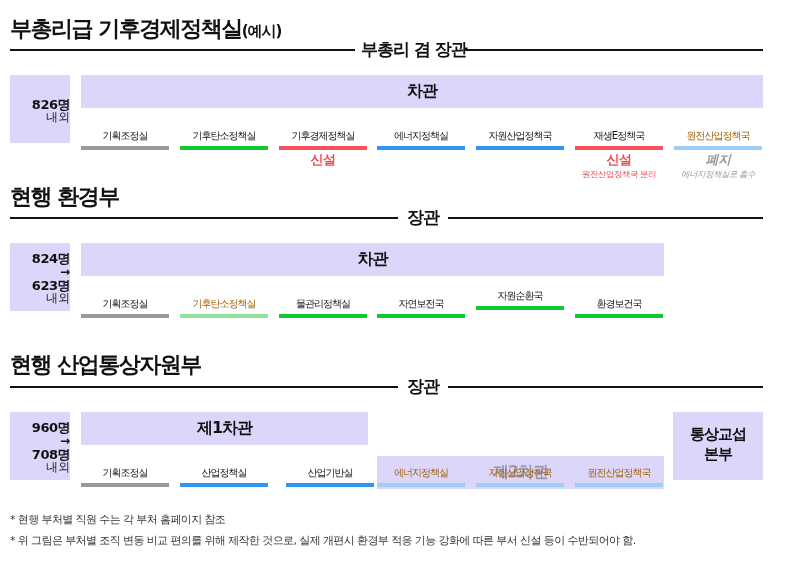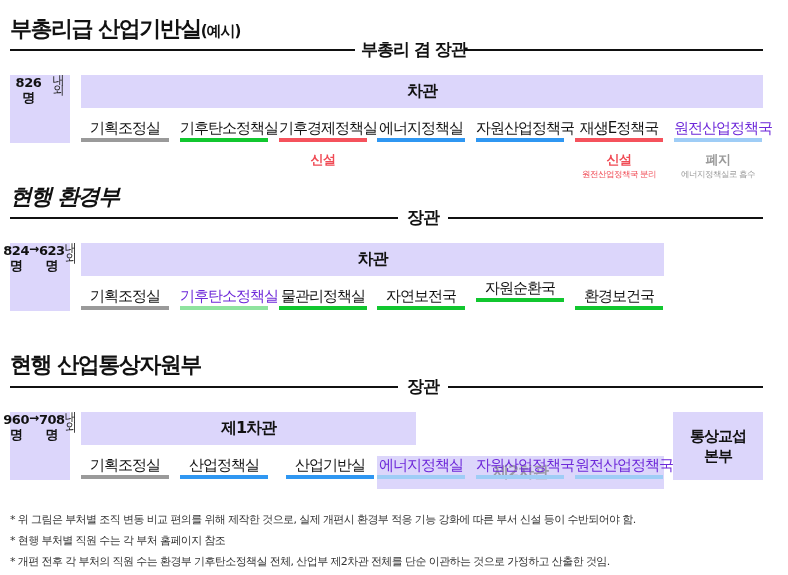--- a/index.html
+++ b/index.html
@@ -7,47 +7,47 @@
   body { font-family: "DejaVu Sans", "Liberation Sans", sans-serif; color: #111; position: relative; }
 
   .abs { position: absolute; }
 
   .section-title { font-size: 22px; font-weight: bold; letter-spacing: -1.5px; color: #111; white-space: nowrap; }
   .section-title .sub { font-size: 15px; letter-spacing: -1px; }
 
   .rule { position: absolute; height: 2px; background: #111; }
   .head-label { position: absolute; font-size: 17px; font-weight: bold; letter-spacing: -1px; background: #fff; padding: 0 6px; white-space: nowrap; text-align: center; }
 
-  .count-box { position: absolute; background: #dcd6fb; display: flex; flex-direction: row; align-items: flex-start; justify-content: center; text-align: center; }
+  .count-box { position: absolute; background: #dcd6fb; display: flex; flex-direction: column; align-items: flex-end; justify-content: center; text-align: center; }
   .count-box .num { font-size: 13px; font-weight: bold; letter-spacing: -0.5px; line-height: 15px; }
   .count-box .arrow { font-size: 12px; font-weight: bold; line-height: 12px; }
   .count-box .small { font-size: 12px; line-height: 10px; color: #222; }
 
   .vice-bar { position: absolute; background: #dcd6fb; display: flex; align-items: center; justify-content: center; font-size: 16px; font-weight: bold; letter-spacing: -1px; height: 33px; }
   .vice-bar.muted { color: #9b9aa8; }
 
   .dept { position: absolute; width: 88px; text-align: center; }
-  .dept .label { font-size: 15px; letter-spacing: -1px; white-space: nowrap; line-height: 16px; height: 18px; }
+  .dept .label { font-size: 10px; letter-spacing: -1px; white-space: nowrap; line-height: 16px; height: 18px; margin-top: 8px; }
   .dept .bar { height: 4px; width: 88px; margin-top: 0px; }
-  .dept.muted .label { color: #6d28d9; }
+  .dept.muted .label { color: #a16207; }
 
   .note-red { color: #f04b55; }
-  .note-gray { color: #9a9a9a; }
+  .note-gray { color: #9a9a9a; font-style: italic; }
   .note-big { font-size: 13px; font-weight: bold; letter-spacing: -0.5px; text-align: center; width: 88px; position: absolute; }
   .note-small { font-size: 8.5px; letter-spacing: -0.5px; text-align: center; width: 98px; position: absolute; white-space: nowrap; }
 
-  .trade-box { position: absolute; background: #dcd6fb; display: flex; align-items: center; justify-content: center; text-align: center; font-size: 15px; font-weight: bold; letter-spacing: -1px; line-height: 20px; }
+  .trade-box { position: absolute; background: #dcd6fb; display: flex; align-items: center; justify-content: center; text-align: center; font-size: 15px; font-weight: bold; letter-spacing: -1px; line-height: 20px; font-family: Liberation Mono, monospace; }
 
   .footnotes { position: absolute; left: 10px; top: 509px; font-size: 11px; letter-spacing: -0.6px; color: #333; line-height: 21px; white-space: nowrap; }
 </style>
 </head>
 <body>
 
 <div class="abs section-title" style="left:10px; top:14px;">
-  <span>부총리급 산업기반실</span><span class="sub">(예시)</span>
+  <span>부총리급 기후경제정책실</span><span class="sub">(예시)</span>
 </div>
 <div class="rule" style="left:10px; width:345px; top:49px;"></div>
 <div class="head-label" style="left:355px; top:38px; width:110px;">부총리 겸 장관</div>
 <div class="rule" style="left:465px; width:298px; top:49px;"></div>
 
 <div class="count-box" style="left:10px; top:75px; width:60px; height:68px;">
   <div class="num">826명</div>
   <div class="small">내외</div>
 </div>
 
@@ -81,21 +81,21 @@
   <div class="label">원전산업정책국</div>
   <div class="bar" style="background:#9fcdf6;"></div>
 </div>
 
 <div class="note-big note-red" style="left:279px; top:151px;">신설</div>
 <div class="note-big note-red" style="left:575px; top:151px;">신설</div>
 <div class="note-small note-red" style="left:570px; top:169px;">원전산업정책국 분리</div>
 <div class="note-big note-gray" style="left:674px; top:151px;">폐지</div>
 <div class="note-small note-gray" style="left:669px; top:169px;">에너지정책실로 흡수</div>
 
-<div class="abs section-title" style="left:10px; top:182px;font-style:italic;">현행 환경부</div>
+<div class="abs section-title" style="left:10px; top:182px;">현행 환경부</div>
 <div class="rule" style="left:10px; width:388px; top:217px;"></div>
 <div class="head-label" style="left:398px; top:206px; width:50px;">장관</div>
 <div class="rule" style="left:448px; width:315px; top:217px;"></div>
 
 <div class="count-box" style="left:10px; top:243px; width:60px; height:68px;">
   <div class="num">824명</div>
   <div class="arrow">→</div>
   <div class="num">623명</div>
   <div class="small">내외</div>
 </div>
@@ -132,21 +132,21 @@
 <div class="head-label" style="left:398px; top:375px; width:50px;">장관</div>
 <div class="rule" style="left:448px; width:315px; top:386px;"></div>
 
 <div class="count-box" style="left:10px; top:412px; width:60px; height:68px;">
   <div class="num">960명</div>
   <div class="arrow">→</div>
   <div class="num">708명</div>
   <div class="small">내외</div>
 </div>
 
-<div class="vice-bar" style="left:81px; top:412px; width:335px;">제1차관</div>
+<div class="vice-bar" style="left:81px; top:412px; width:287px;">제1차관</div>
 <div class="vice-bar muted" style="left:377px; top:412px; width:287px;margin-top:44px;">제2차관</div>
 
 <div class="trade-box" style="left:673px; top:412px; width:90px; height:68px;">
   <div>
     <div>통상교섭</div>
     <div>본부</div>
   </div>
 </div>
 
 <div class="dept" style="left:81px; top:457px;">
@@ -168,16 +168,15 @@
 <div class="dept muted" style="left:476px; top:457px;">
   <div class="label">자원산업정책국</div>
   <div class="bar" style="background:#9fcdf6;"></div>
 </div>
 <div class="dept muted" style="left:575px; top:457px;">
   <div class="label">원전산업정책국</div>
   <div class="bar" style="background:#9fcdf6;"></div>
 </div>
 
 <div class="footnotes">
+  <div>* 현행 부처별 직원 수는 각 부처 홈페이지 참조</div>
   <div>* 위 그림은 부처별 조직 변동 비교 편의를 위해 제작한 것으로, 실제 개편시 환경부 적응 기능 강화에 따른 부서 신설 등이 수반되어야 함.</div>
-  <div>* 현행 부처별 직원 수는 각 부처 홈페이지 참조</div>
-  <div>* 개편 전후 각 부처의 직원 수는 환경부 기후탄소정책실 전체, 산업부 제2차관 전체를 단순 이관하는 것으로 가정하고 산출한 것임.</div>
 </div>
 
 </body></html>

